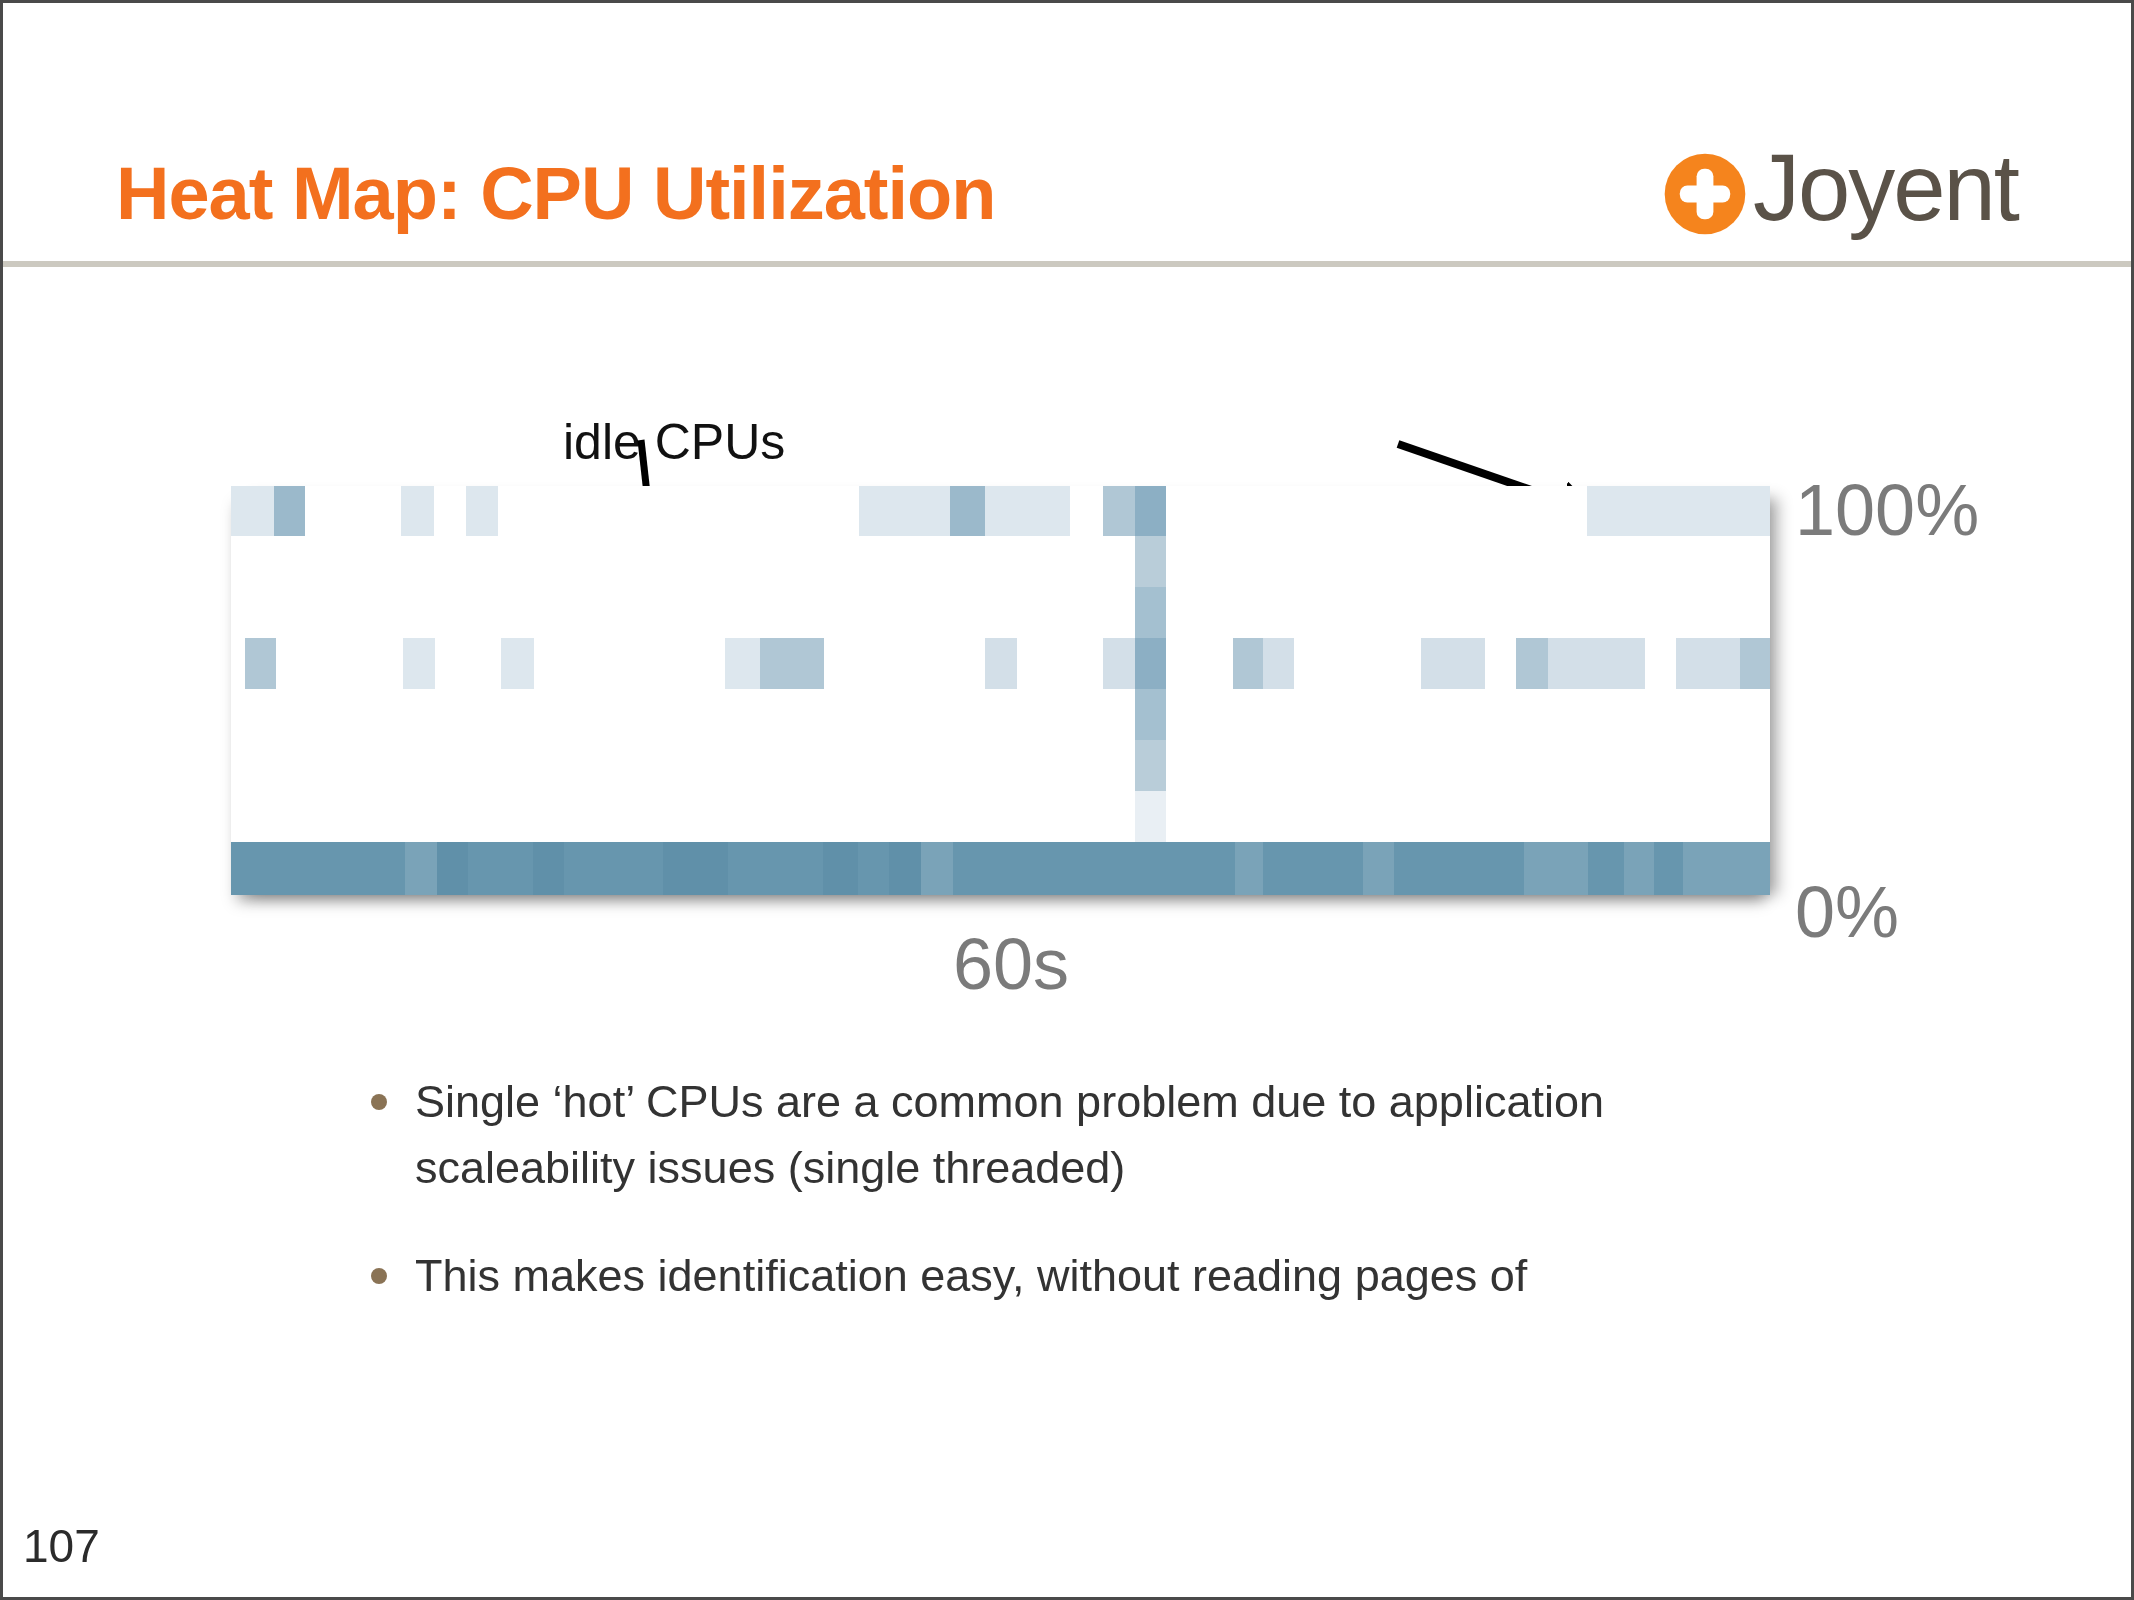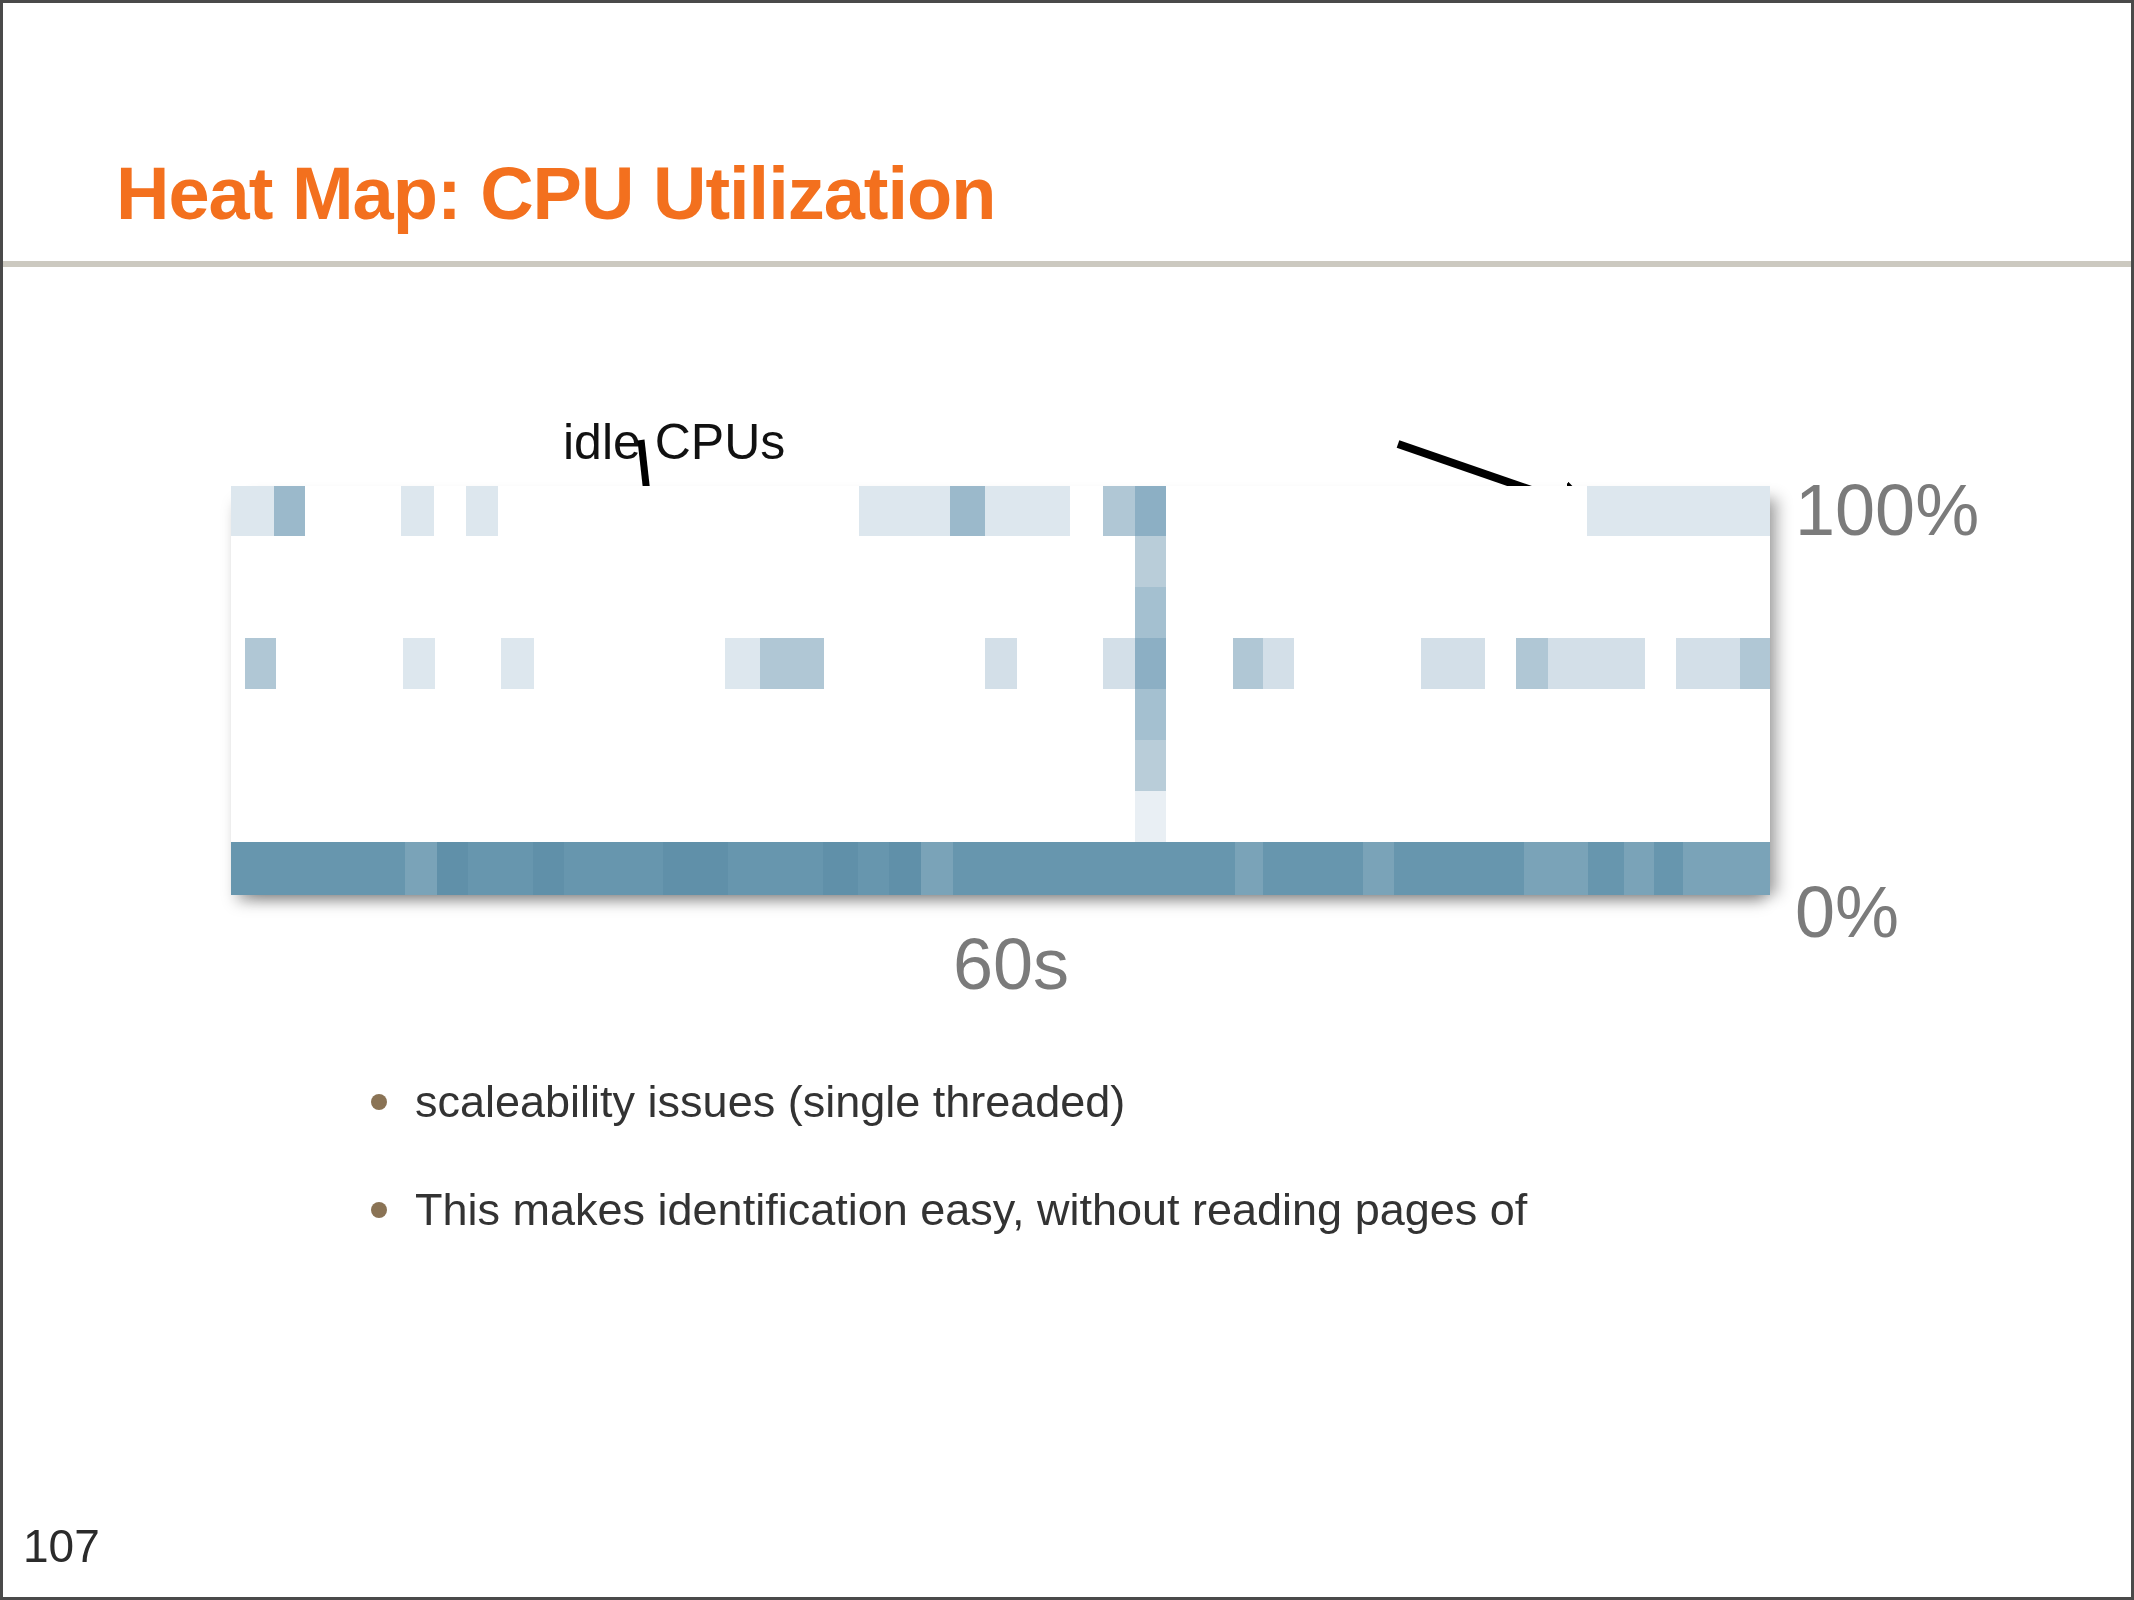--- a/index.html
+++ b/index.html
@@ -47,20 +47,28 @@
 
   .pagenum{ position:absolute; left:20px; top:1516px; font-size:46px; color:#2b2b2b; }
 </style>
 </head>
 <body>
 
 <div class="slide">
 
   <div class="title">Heat Map: CPU Utilization</div>
 
+  <div class="logo">
+    <svg class="logo-mark" viewBox="0 0 100 100">
+      <circle cx="50" cy="50" r="48" fill="#F5841D"></circle>
+      <rect x="40" y="20" width="20" height="60" rx="9" fill="#ffffff"></rect>
+      <rect x="20" y="40" width="60" height="20" rx="9" fill="#ffffff"></rect>
+    </svg>
+    <span class="logo-text">Joyent</span>
+  </div>
 
   <div class="rule"></div>
 
   <div class="annotation idle">idle CPUs</div>
 
   <svg class="arrows">
     <defs>
       <marker id="ah" markerWidth="6" markerHeight="5" refX="1" refY="2.5" orient="auto" markerUnits="strokeWidth">
         <path d="M0,0 L5,2.5 L0,5 Z" fill="#000"></path>
       </marker>
@@ -116,20 +124,21 @@
     </div>
 
   <div class="axis-label y100">100%</div>
   <div class="axis-label y0">0%</div>
   <div class="axis-label xlab">60s</div>
 
   <div class="bullets">
     <div class="bullet">
       <span class="dot"></span>
       <div class="btext">
+        <div>Single ‘hot’ CPUs are a common problem due to application</div>
         <div>scaleability issues (single threaded)</div>
       </div>
     </div>
     <div class="bullet">
       <span class="dot"></span>
       <div class="btext">
         <div>This makes identification easy, without reading pages of</div>
       </div>
     </div>
   </div>

